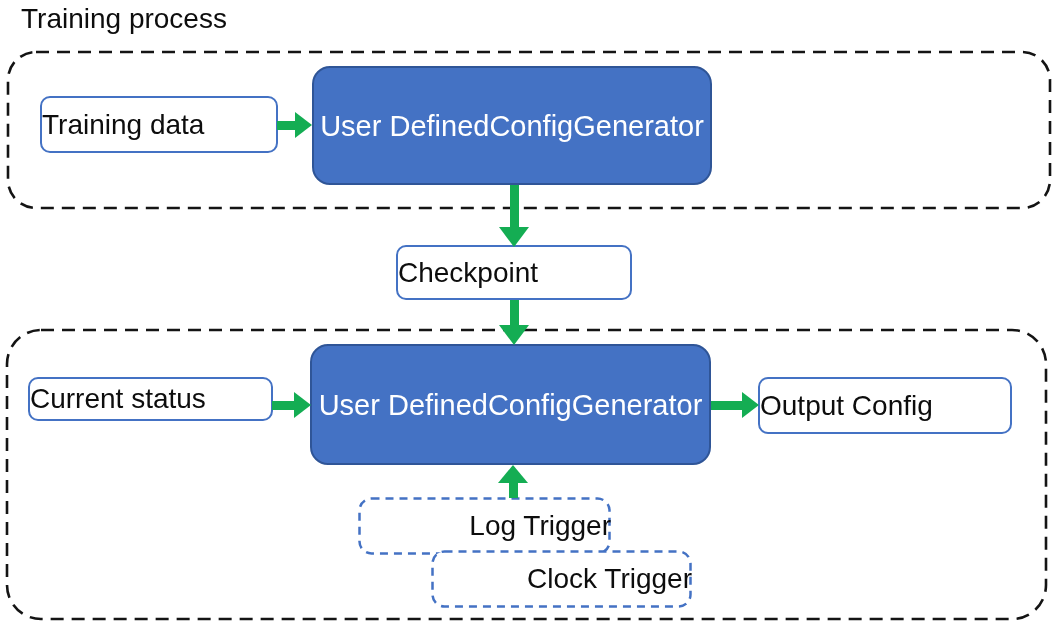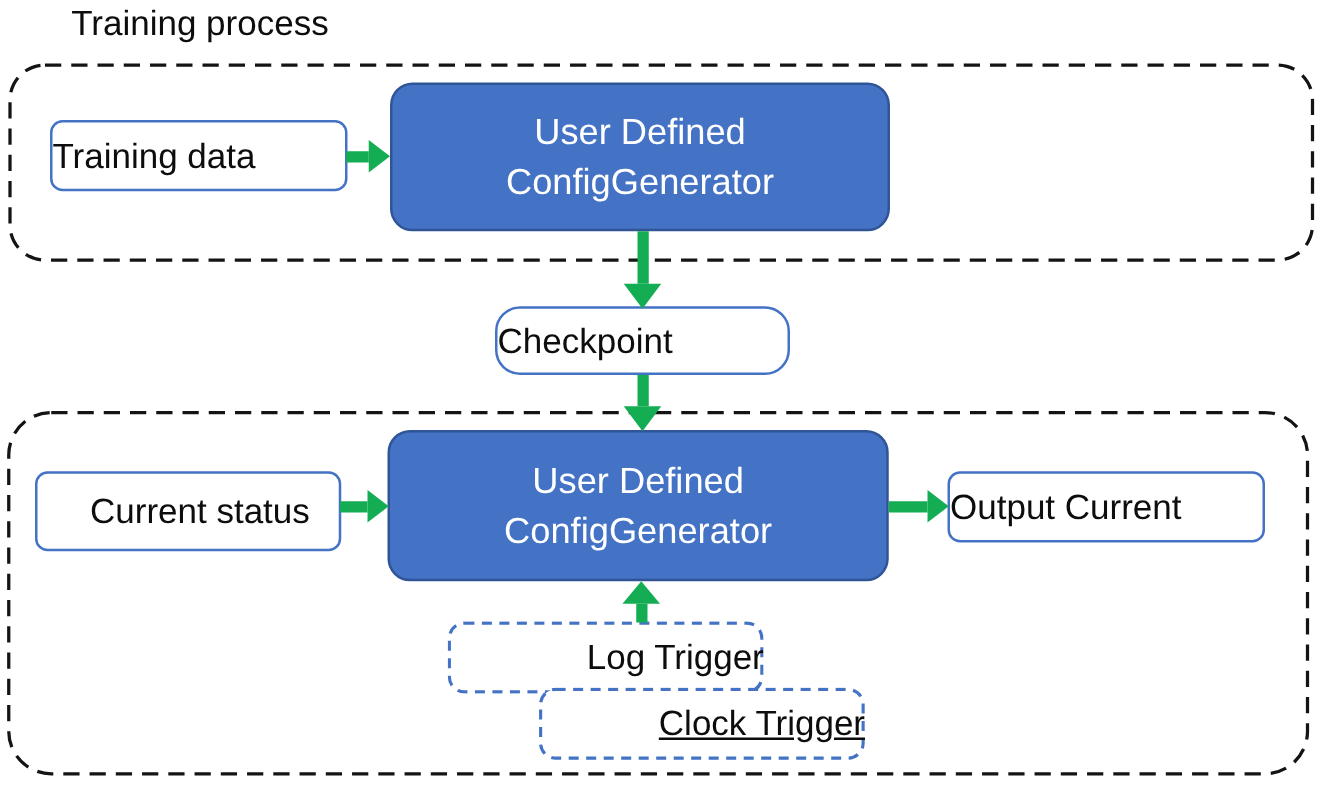--- a/index.html
+++ b/index.html
@@ -21,21 +21,20 @@
     font-family: "Liberation Sans", "DejaVu Sans", sans-serif;
     color: var(--text-black, #0d0d0d);
     overflow: hidden;
   }
   .section-label {
     position: absolute;
     font-size: 28px;
     line-height: 34px;
     color: var(--text-black, #0d0d0d);
     white-space: nowrap;
-    margin-left: 36px;
   }
   .frame-svg { position: absolute; overflow: visible; }
   .frame-rect {
     fill: none;
     stroke: var(--frame-black, #141414);
     stroke-width: 2.6;
     stroke-dasharray: 13 8;
   }
   .white-box {
     position: absolute;
@@ -47,21 +46,20 @@
     justify-content: flex-start;
     font-size: 28px;
     white-space: nowrap;
   }
   .generator-box {
     position: absolute;
     background: var(--accent-blue, #4472C4);
     border: 2.5px solid var(--accent-blue-dark, #2F5597);
     border-radius: 18px;
     display: flex;
-    flex-direction: column;
     align-items: center;
     justify-content: center;
     color: var(--generator-text-white, #fff);
     font-size: 29px;
     line-height: 40px;
     text-align: center;
   }
   .trigger-box {
     position: absolute;
     display: flex;
@@ -125,69 +123,69 @@
   <div class="generator-box" style="left:312px; top:66px; width:400px; height:119px;">
     <span>User Defined</span>
     <span>ConfigGenerator</span>
   </div>
 
   <div class="arrow-v" style="left:499px; top:185px; width:30px; height:62px;">
     <div class="stem"></div>
     <div class="head-down"></div>
   </div>
 
-  <div class="white-box" style="left:396px; top:245px; width:236px; height:55px;border-radius:20px;">
+  <div class="white-box" style="left:396px; top:245px; width:236px; height:55px;">
     <span>Checkpoint</span>
   </div>
 
   <div class="arrow-v" style="left:499px; top:300px; width:30px; height:45px;">
     <div class="stem"></div>
     <div class="head-down"></div>
   </div>
 
 
   <svg class="frame-svg" style="left:5px; top:328px;" width="1046" height="296">
     <rect class="frame-rect" x="2" y="2" width="1039" height="289" rx="34" ry="34"></rect>
   </svg>
 
-  <div class="white-box" style="left:28px; top:377px; width:245px; height:64px;padding-left:42px;">
+  <div class="white-box" style="left:28px; top:377px; width:245px; height:44px;">
     <span>Current status</span>
   </div>
 
   <div class="arrow-h" style="left:272px; top:392px; width:39px; height:26px;">
     <div class="stem"></div>
     <div class="head"></div>
   </div>
 
   <div class="generator-box" style="left:310px; top:344px; width:401px; height:121px;">
     <span>User Defined</span>
     <span>ConfigGenerator</span>
   </div>
 
   <div class="arrow-h" style="left:711px; top:392px; width:48px; height:26px;">
     <div class="stem"></div>
     <div class="head"></div>
   </div>
 
   <div class="white-box" style="left:758px; top:377px; width:254px; height:57px;">
-    <span>Output Current</span>
+    <span>Output Config</span>
   </div>
 
   <div class="arrow-v" style="left:498px; top:465px; width:30px; height:33px;">
     <div class="head-up"></div>
     <div class="stem"></div>
   </div>
 
   <div class="trigger-box" style="left:358px; top:497px; width:253px; height:58px;">
     <svg viewBox="0 0 253 58" preserveAspectRatio="none">
       <rect class="trigger-rect" x="1.5" y="1.5" width="250" height="55" rx="12" ry="12"></rect>
     </svg>
     <span class="trigger-label">Log Trigger</span>
   </div>
 
-  <div class="trigger-box" style="left:431px; top:550px; width:261px; height:58px;text-decoration:underline;">
+  <div class="trigger-box" style="left:431px; top:550px; width:261px; height:58px;">
     <svg viewBox="0 0 261 58" preserveAspectRatio="none">
       <rect class="trigger-rect" x="1.5" y="1.5" width="258" height="55" rx="12" ry="12"></rect>
     </svg>
     <span class="trigger-label">Clock Trigger</span>
   </div>
 
 </div>
 
 </body></html>

